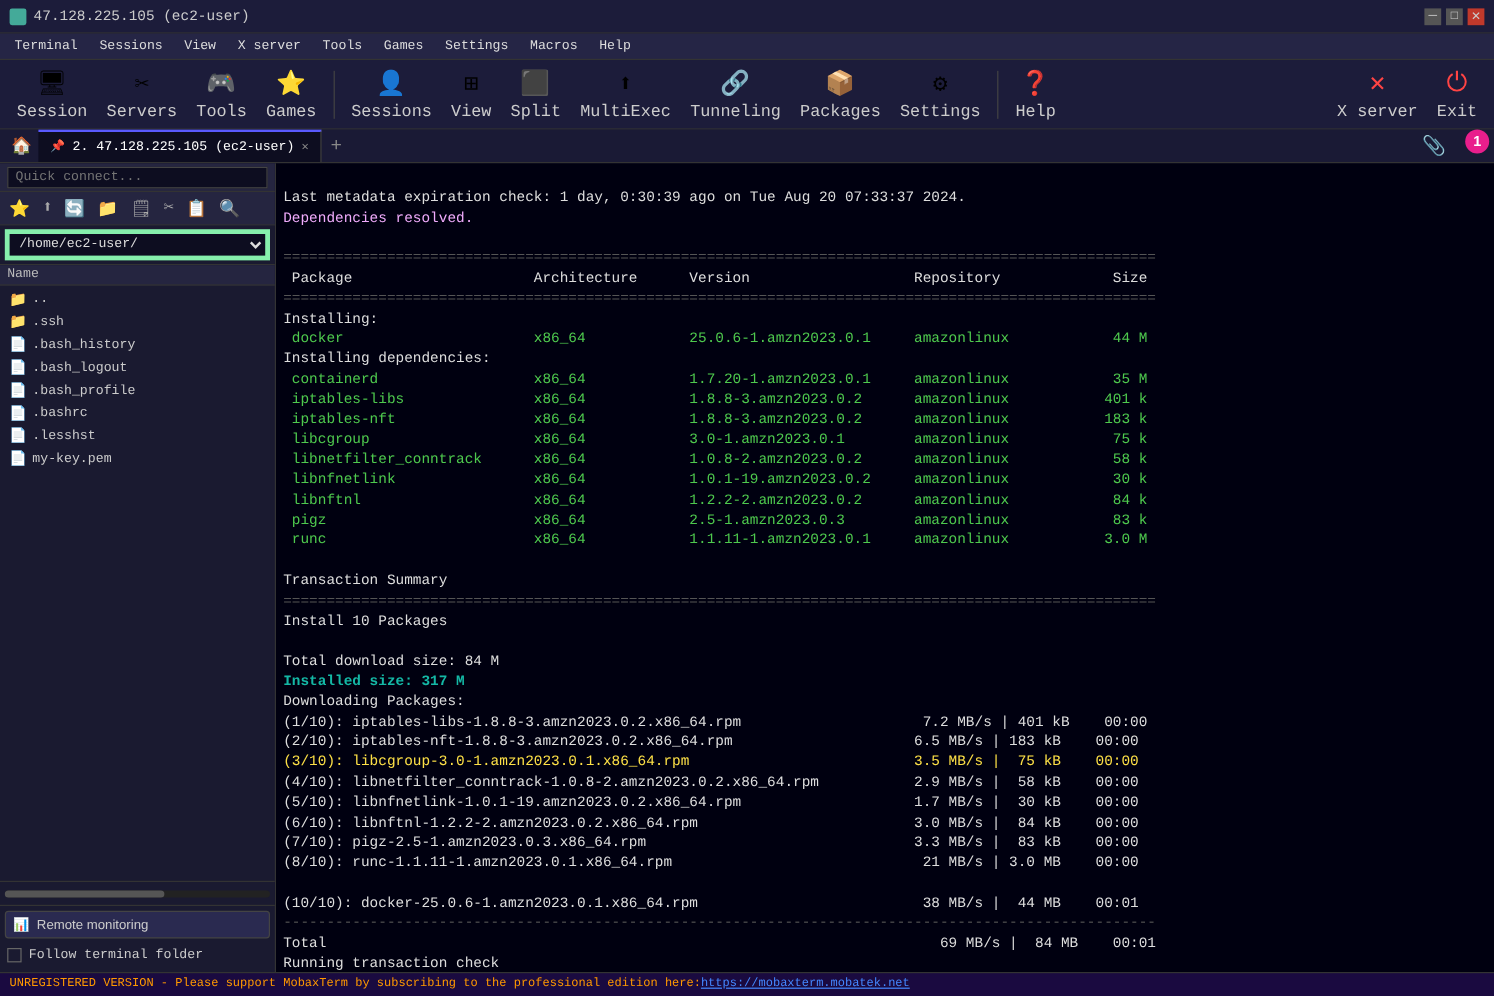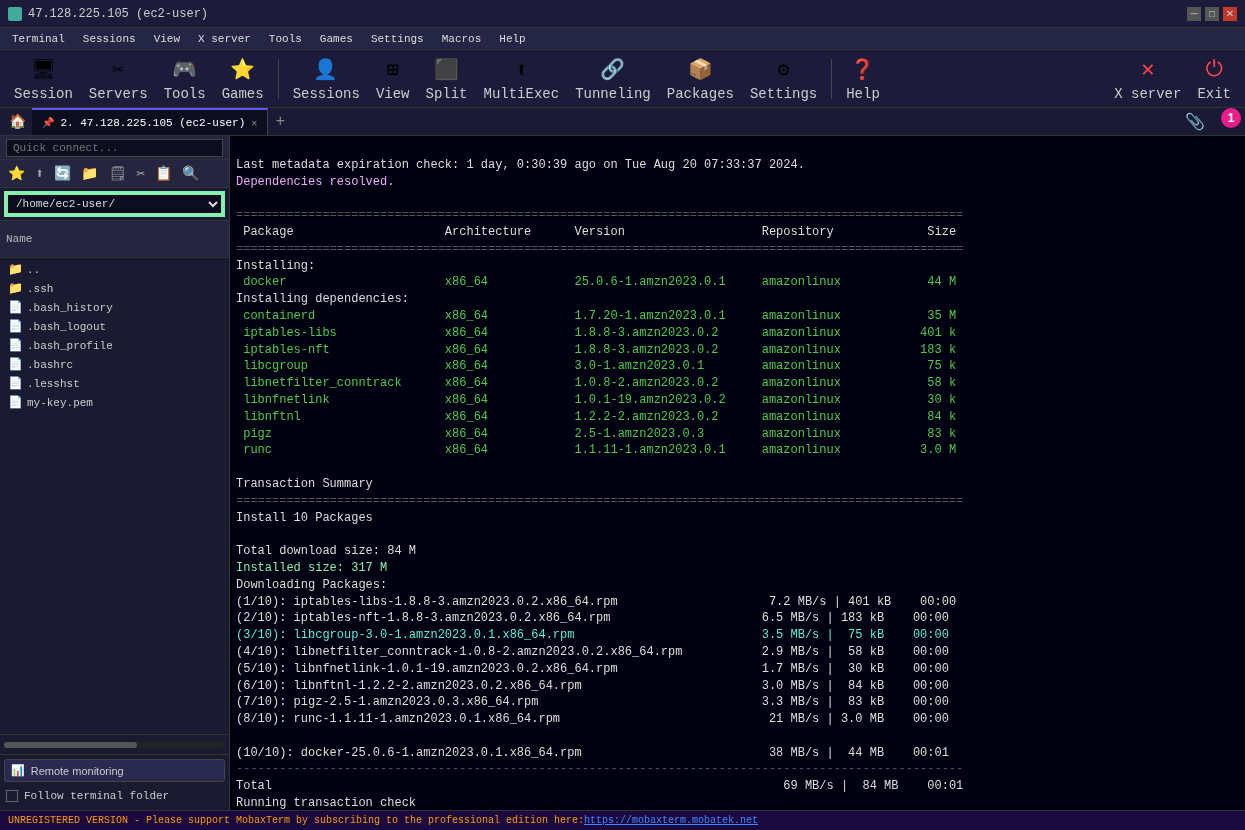--- a/index.html
+++ b/index.html
@@ -248,21 +248,21 @@
       background: #0d0d20;
       border: 4px solid #86efac;
       color: #ddd;
       font-size: 11px;
       padding: 2px 4px;
       font-family: inherit;
     }
     .sidebar-tree-header {
       display: flex;
       align-items: center;
-      padding: 12px 6px;
+      padding: 2px 6px;
       font-size: 11px;
       color: #bbb;
       background: #252540;
       border-bottom: 1px solid #333;
     }
     .sidebar-tree {
       flex: 1;
       overflow-y: auto;
       padding: 2px 0;
     }
@@ -580,25 +580,25 @@
       <span style="color:#4ec94e;">&nbsp;libnfnetlink&nbsp;&nbsp;&nbsp;&nbsp;&nbsp;&nbsp;&nbsp;&nbsp;&nbsp;&nbsp;&nbsp;&nbsp;&nbsp;&nbsp;&nbsp;&nbsp;x86_64&nbsp;&nbsp;&nbsp;&nbsp;&nbsp;&nbsp;&nbsp;&nbsp;&nbsp;&nbsp;&nbsp;&nbsp;1.0.1-19.amzn2023.0.2&nbsp;&nbsp;&nbsp;&nbsp; amazonlinux&nbsp;&nbsp;&nbsp;&nbsp;&nbsp;&nbsp;&nbsp;&nbsp;&nbsp;&nbsp;&nbsp;&nbsp;30 k</span><br>
       <span style="color:#4ec94e;">&nbsp;libnftnl&nbsp;&nbsp;&nbsp;&nbsp;&nbsp;&nbsp;&nbsp;&nbsp;&nbsp;&nbsp;&nbsp;&nbsp;&nbsp;&nbsp;&nbsp;&nbsp;&nbsp;&nbsp;&nbsp;&nbsp;x86_64&nbsp;&nbsp;&nbsp;&nbsp;&nbsp;&nbsp;&nbsp;&nbsp;&nbsp;&nbsp;&nbsp;&nbsp;1.2.2-2.amzn2023.0.2&nbsp;&nbsp;&nbsp;&nbsp;&nbsp; amazonlinux&nbsp;&nbsp;&nbsp;&nbsp;&nbsp;&nbsp;&nbsp;&nbsp;&nbsp;&nbsp;&nbsp;&nbsp;84 k</span><br>
       <span style="color:#4ec94e;">&nbsp;pigz&nbsp;&nbsp;&nbsp;&nbsp;&nbsp;&nbsp;&nbsp;&nbsp;&nbsp;&nbsp;&nbsp;&nbsp;&nbsp;&nbsp;&nbsp;&nbsp;&nbsp;&nbsp;&nbsp;&nbsp;&nbsp;&nbsp;&nbsp;&nbsp;x86_64&nbsp;&nbsp;&nbsp;&nbsp;&nbsp;&nbsp;&nbsp;&nbsp;&nbsp;&nbsp;&nbsp;&nbsp;2.5-1.amzn2023.0.3&nbsp;&nbsp;&nbsp;&nbsp;&nbsp;&nbsp;&nbsp; amazonlinux&nbsp;&nbsp;&nbsp;&nbsp;&nbsp;&nbsp;&nbsp;&nbsp;&nbsp;&nbsp;&nbsp;&nbsp;83 k</span><br>
       <span style="color:#4ec94e;">&nbsp;runc&nbsp;&nbsp;&nbsp;&nbsp;&nbsp;&nbsp;&nbsp;&nbsp;&nbsp;&nbsp;&nbsp;&nbsp;&nbsp;&nbsp;&nbsp;&nbsp;&nbsp;&nbsp;&nbsp;&nbsp;&nbsp;&nbsp;&nbsp;&nbsp;x86_64&nbsp;&nbsp;&nbsp;&nbsp;&nbsp;&nbsp;&nbsp;&nbsp;&nbsp;&nbsp;&nbsp;&nbsp;1.1.11-1.amzn2023.0.1&nbsp;&nbsp;&nbsp;&nbsp; amazonlinux&nbsp;&nbsp;&nbsp;&nbsp;&nbsp;&nbsp;&nbsp;&nbsp;&nbsp;&nbsp;&nbsp;3.0 M</span><br>
       <br>
       <span style="color:#ddd;">Transaction Summary</span><br>
       <span class="separator-line">=====================================================================================================</span><br>
       <span style="color:#ddd;">Install  10 Packages</span><br>
       <br>
       <span style="color:#ddd;">Total download size: 84 M</span><br>
-      <span style="color:#86efac;">Installed size: 317 M</span><br>
+      <span style="color:#14b8a6;font-weight:bold;">Installed size: 317 M</span><br>
       <span style="color:#ddd;">Downloading Packages:</span><br>
       <span style="color:#ddd;">(1/10): iptables-libs-1.8.8-3.amzn2023.0.2.x86_64.rpm&nbsp;&nbsp;&nbsp;&nbsp;&nbsp;&nbsp;&nbsp;&nbsp;&nbsp;&nbsp;&nbsp;&nbsp;&nbsp;&nbsp;&nbsp;&nbsp;&nbsp;&nbsp;&nbsp;&nbsp; 7.2 MB/s | 401 kB&nbsp;&nbsp;&nbsp;&nbsp;00:00</span><br>
       <span style="color:#ddd;">(2/10): iptables-nft-1.8.8-3.amzn2023.0.2.x86_64.rpm&nbsp;&nbsp;&nbsp;&nbsp;&nbsp;&nbsp;&nbsp;&nbsp;&nbsp;&nbsp;&nbsp;&nbsp;&nbsp;&nbsp;&nbsp;&nbsp;&nbsp;&nbsp;&nbsp;&nbsp;&nbsp;6.5 MB/s | 183 kB&nbsp;&nbsp;&nbsp;&nbsp;00:00</span><br>
-      <span style="color:#5eead4;">(3/10): libcgroup-3.0-1.amzn2023.0.1.x86_64.rpm&nbsp;&nbsp;&nbsp;&nbsp;&nbsp;&nbsp;&nbsp;&nbsp;&nbsp;&nbsp;&nbsp;&nbsp;&nbsp;&nbsp;&nbsp;&nbsp;&nbsp;&nbsp;&nbsp;&nbsp;&nbsp;&nbsp;&nbsp;&nbsp;&nbsp;&nbsp;3.5 MB/s |&nbsp; 75 kB&nbsp;&nbsp;&nbsp;&nbsp;00:00</span><br>
+      <span style="color:#fde047;">(3/10): libcgroup-3.0-1.amzn2023.0.1.x86_64.rpm&nbsp;&nbsp;&nbsp;&nbsp;&nbsp;&nbsp;&nbsp;&nbsp;&nbsp;&nbsp;&nbsp;&nbsp;&nbsp;&nbsp;&nbsp;&nbsp;&nbsp;&nbsp;&nbsp;&nbsp;&nbsp;&nbsp;&nbsp;&nbsp;&nbsp;&nbsp;3.5 MB/s |&nbsp; 75 kB&nbsp;&nbsp;&nbsp;&nbsp;00:00</span><br>
       <span style="color:#ddd;">(4/10): libnetfilter_conntrack-1.0.8-2.amzn2023.0.2.x86_64.rpm&nbsp;&nbsp;&nbsp;&nbsp;&nbsp;&nbsp;&nbsp;&nbsp;&nbsp;&nbsp; 2.9 MB/s |&nbsp; 58 kB&nbsp;&nbsp;&nbsp;&nbsp;00:00</span><br>
       <span style="color:#ddd;">(5/10): libnfnetlink-1.0.1-19.amzn2023.0.2.x86_64.rpm&nbsp;&nbsp;&nbsp;&nbsp;&nbsp;&nbsp;&nbsp;&nbsp;&nbsp;&nbsp;&nbsp;&nbsp;&nbsp;&nbsp;&nbsp;&nbsp;&nbsp;&nbsp;&nbsp;&nbsp;1.7 MB/s |&nbsp; 30 kB&nbsp;&nbsp;&nbsp;&nbsp;00:00</span><br>
       <span style="color:#ddd;">(6/10): libnftnl-1.2.2-2.amzn2023.0.2.x86_64.rpm&nbsp;&nbsp;&nbsp;&nbsp;&nbsp;&nbsp;&nbsp;&nbsp;&nbsp;&nbsp;&nbsp;&nbsp;&nbsp;&nbsp;&nbsp;&nbsp;&nbsp;&nbsp;&nbsp;&nbsp;&nbsp;&nbsp;&nbsp;&nbsp; 3.0 MB/s |&nbsp; 84 kB&nbsp;&nbsp;&nbsp;&nbsp;00:00</span><br>
       <span style="color:#ddd;">(7/10): pigz-2.5-1.amzn2023.0.3.x86_64.rpm&nbsp;&nbsp;&nbsp;&nbsp;&nbsp;&nbsp;&nbsp;&nbsp;&nbsp;&nbsp;&nbsp;&nbsp;&nbsp;&nbsp;&nbsp;&nbsp;&nbsp;&nbsp;&nbsp;&nbsp;&nbsp;&nbsp;&nbsp;&nbsp;&nbsp;&nbsp;&nbsp;&nbsp;&nbsp;&nbsp; 3.3 MB/s |&nbsp; 83 kB&nbsp;&nbsp;&nbsp;&nbsp;00:00</span><br>
       <span style="color:#ddd;">(8/10): runc-1.1.11-1.amzn2023.0.1.x86_64.rpm&nbsp;&nbsp;&nbsp;&nbsp;&nbsp;&nbsp;&nbsp;&nbsp;&nbsp;&nbsp;&nbsp;&nbsp;&nbsp;&nbsp;&nbsp;&nbsp;&nbsp;&nbsp;&nbsp;&nbsp;&nbsp;&nbsp;&nbsp;&nbsp;&nbsp;&nbsp;&nbsp;&nbsp; 21 MB/s | 3.0 MB&nbsp;&nbsp;&nbsp;&nbsp;00:00</span><br>
       <br>
       <span style="color:#ddd;">(10/10): docker-25.0.6-1.amzn2023.0.1.x86_64.rpm&nbsp;&nbsp;&nbsp;&nbsp;&nbsp;&nbsp;&nbsp;&nbsp;&nbsp;&nbsp;&nbsp;&nbsp;&nbsp;&nbsp;&nbsp;&nbsp;&nbsp;&nbsp;&nbsp;&nbsp;&nbsp;&nbsp;&nbsp;&nbsp;&nbsp; 38 MB/s |&nbsp; 44 MB&nbsp;&nbsp;&nbsp;&nbsp;00:01</span><br>
       <span class="separator-line">-----------------------------------------------------------------------------------------------------</span><br>
       <span style="color:#ddd;">Total&nbsp;&nbsp;&nbsp;&nbsp;&nbsp;&nbsp;&nbsp;&nbsp;&nbsp;&nbsp;&nbsp;&nbsp;&nbsp;&nbsp;&nbsp;&nbsp;&nbsp;&nbsp;&nbsp;&nbsp;&nbsp;&nbsp;&nbsp;&nbsp;&nbsp;&nbsp;&nbsp;&nbsp;&nbsp;&nbsp;&nbsp;&nbsp;&nbsp;&nbsp;&nbsp;&nbsp;&nbsp;&nbsp;&nbsp;&nbsp;&nbsp;&nbsp;&nbsp;&nbsp;&nbsp;&nbsp;&nbsp;&nbsp;&nbsp;&nbsp;&nbsp;&nbsp;&nbsp;&nbsp;&nbsp;&nbsp;&nbsp;&nbsp;&nbsp;&nbsp;&nbsp;&nbsp;&nbsp;&nbsp;&nbsp;&nbsp;&nbsp;&nbsp;&nbsp;&nbsp; 69 MB/s |&nbsp; 84 MB&nbsp;&nbsp;&nbsp;&nbsp;00:01</span><br>
       <span style="color:#ddd;">Running transaction check</span><br>

